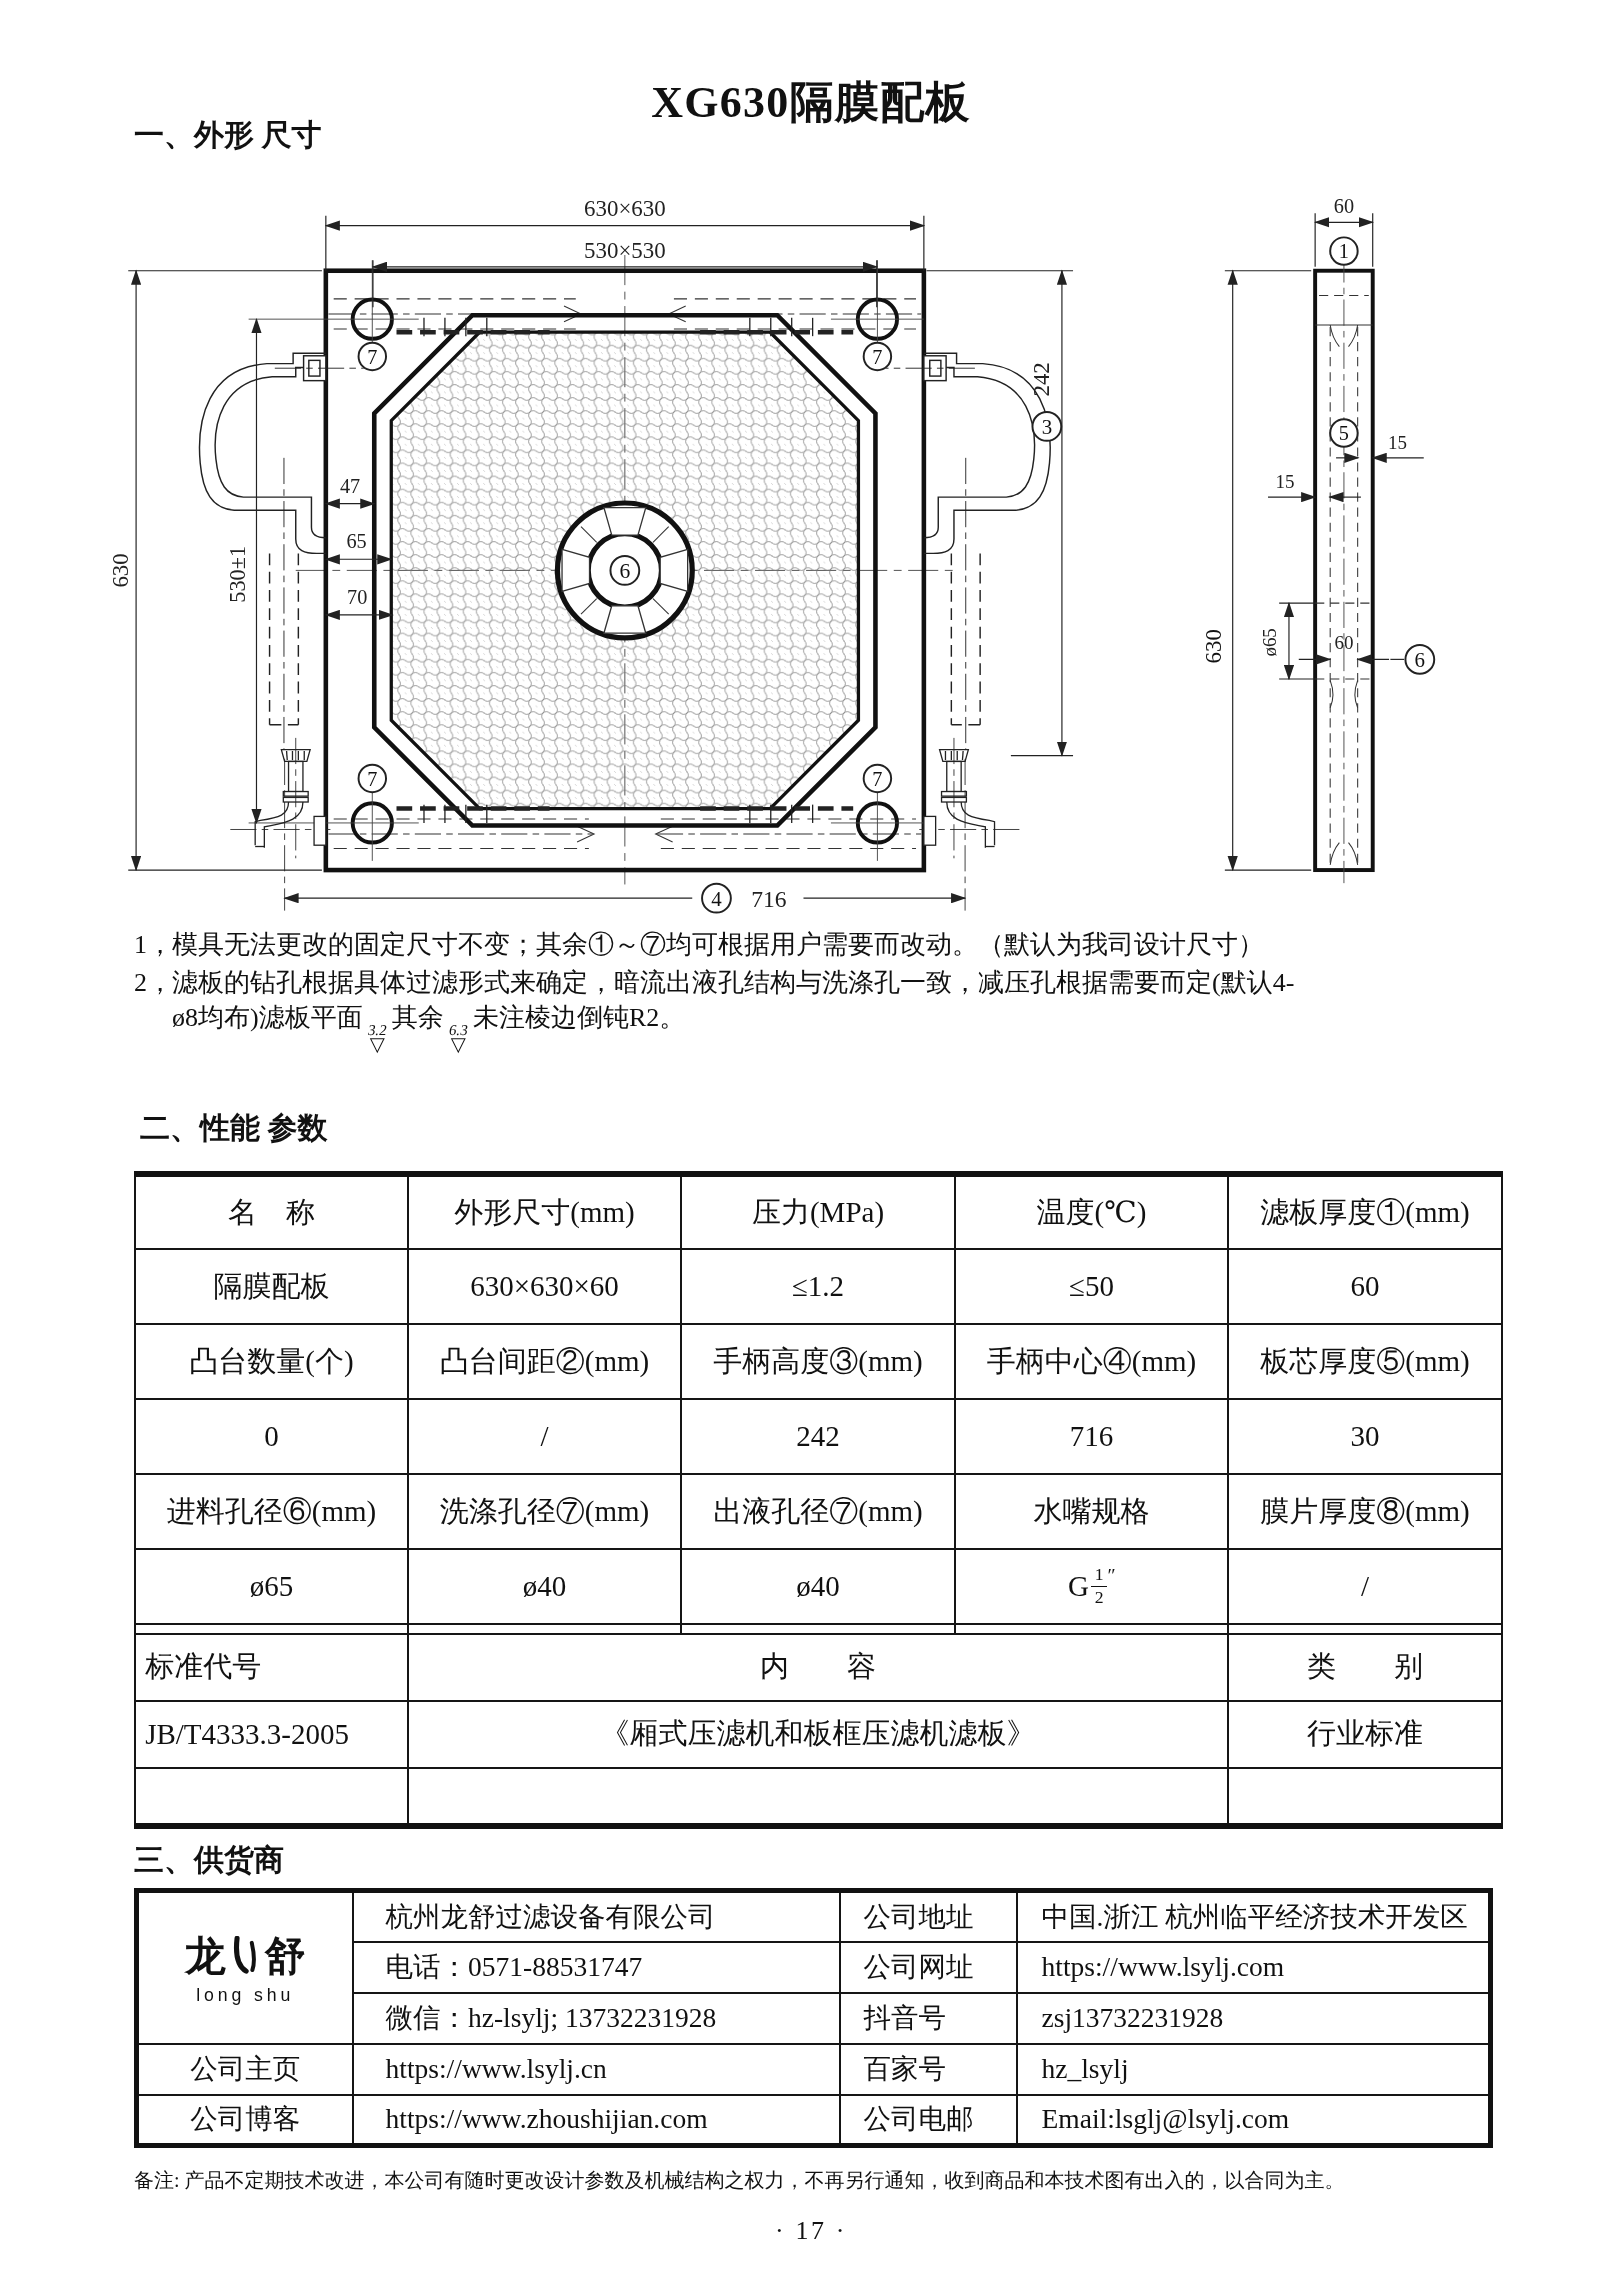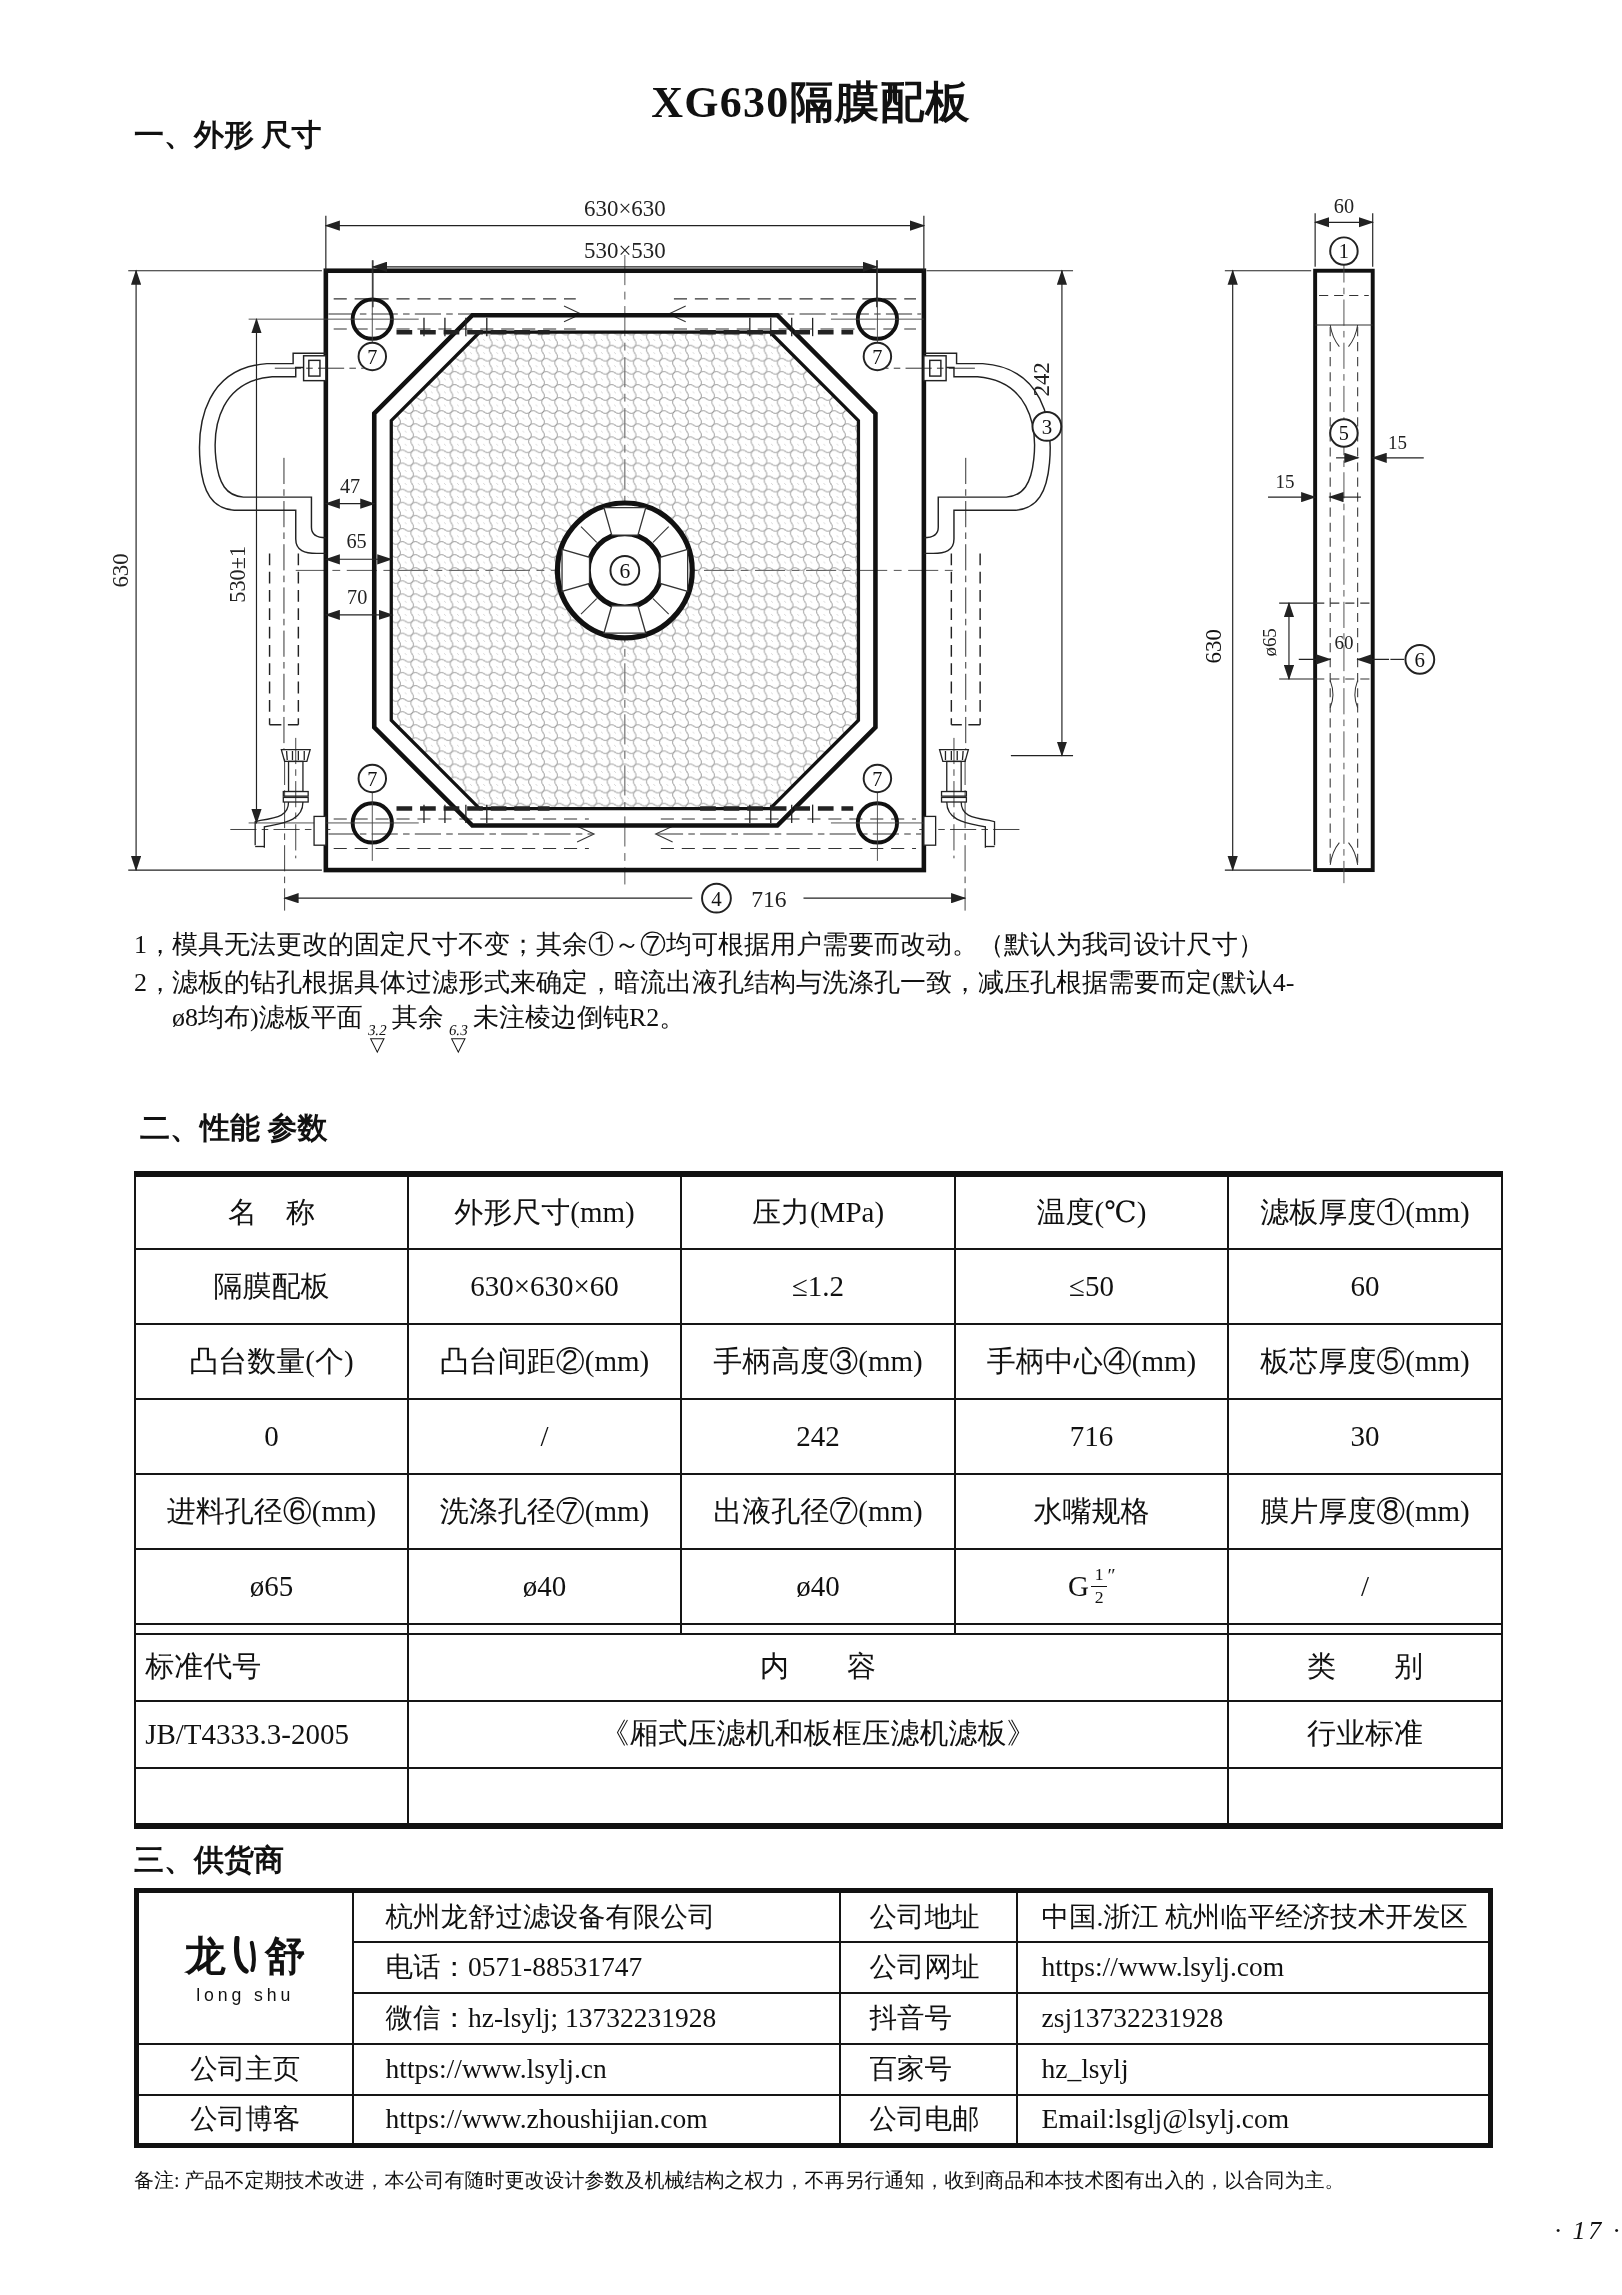--- a/index.html
+++ b/index.html
@@ -36,29 +36,29 @@
   .gfrac { display:inline-flex; align-items:center; justify-content:center; }
   .frac { display:inline-flex; flex-direction:column; font-size:17.7px; line-height:1; margin-left:2.6px; }
   .frac .fn { border-bottom:1.3px solid #111; padding:0 3.3px 2px; }
   .frac .fd { padding-top:2px; }
   .fq { font-size:19.6px; position:relative; top:-10.5px; left:0.7px; }
 
   
   #sup { left:134px; top:1888px; border-collapse:collapse; table-layout:fixed; }
   #sup { border:5.9px solid #111; }
   #sup td { border:2px solid #151515; vertical-align:middle; font-size:27.5px; height:51px; overflow:hidden; }
-  #sup td.lbl { padding-left:29px; }
+  #sup td.lbl { padding-left:23px; }
   #sup td.val { padding-left:24px; }
   #sup td.c1 { padding-left:32px; }
   #sup td.logo { text-align:center; }
   .logoline { display:flex; align-items:center; justify-content:center; gap:2.6px; font-weight:bold; font-size:41px; }
   .logoen { font-size:17.7px; letter-spacing:3.9px; margin-top:1.3px; font-family:"Liberation Sans","DejaVu Sans",sans-serif; }
 
   #footnote { left:134px; top:2167px; width:1374px; font-size:20px; }
-  #pagenum { left:0; top:2216px; width:100%; text-align:right; font-size:26px; letter-spacing:2.6px;font-style:italic; }
+  #pagenum { left:0; top:2216px; width:100%; text-align:center; font-size:26px; letter-spacing:2.6px; }
 
   svg text { font-family:"Liberation Serif","DejaVu Serif",serif; fill:#111; }
   .dimtxt { fill:#222; }
 </style>
 </head>
 <body>
 
 <div class="abs title">XG630隔膜配板</div>
 <div class="abs sec" id="sec1">一、外形 尺寸</div>
 

